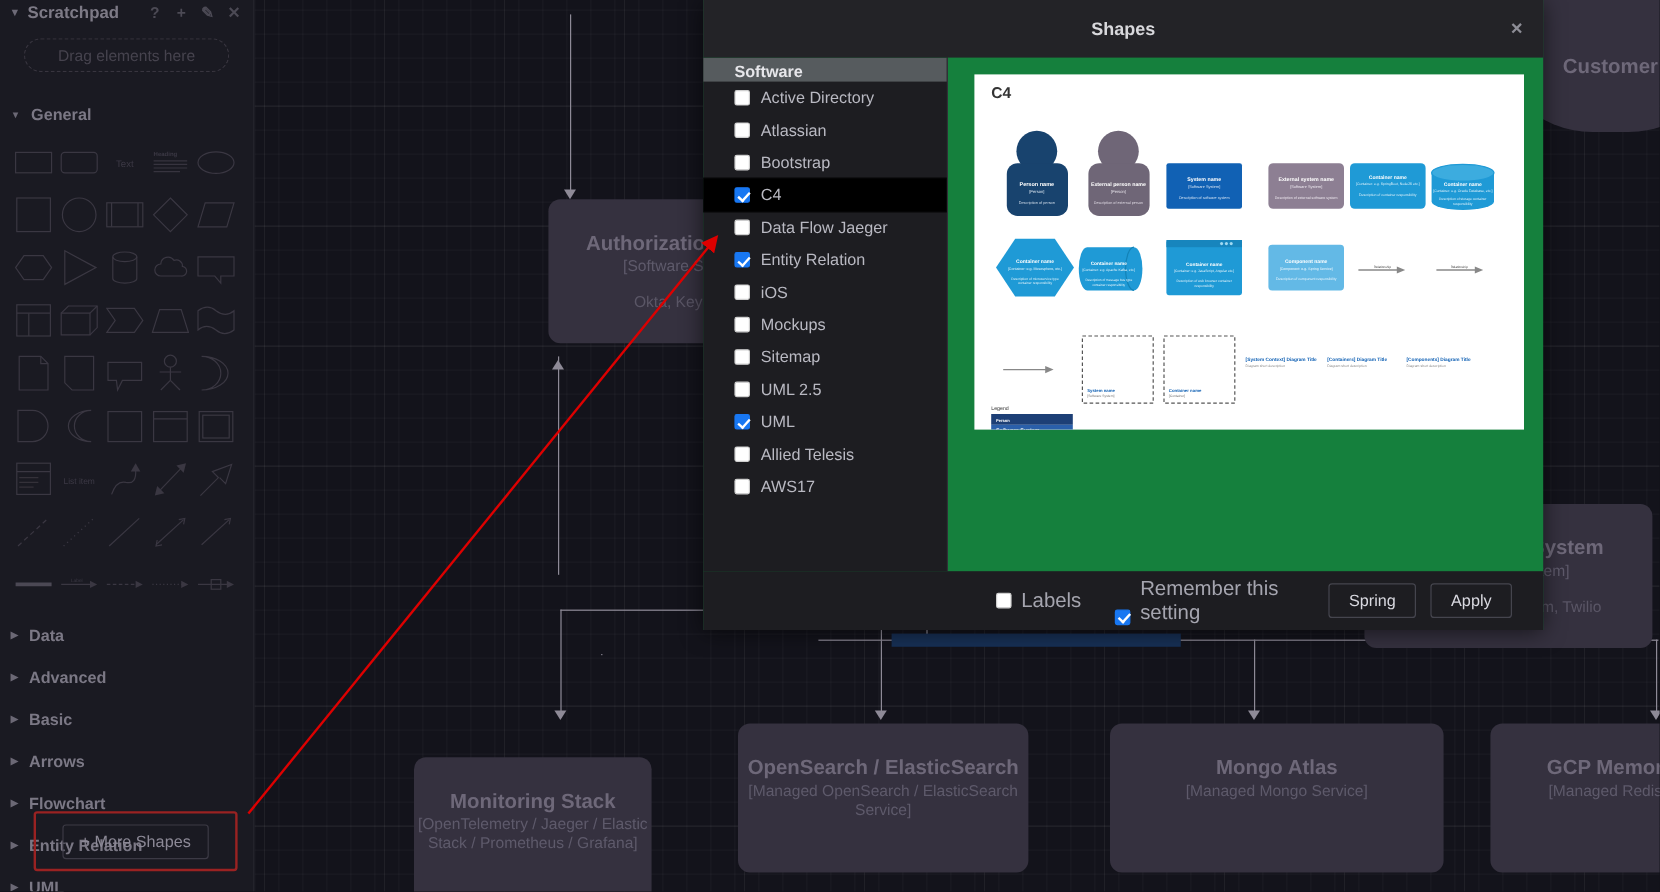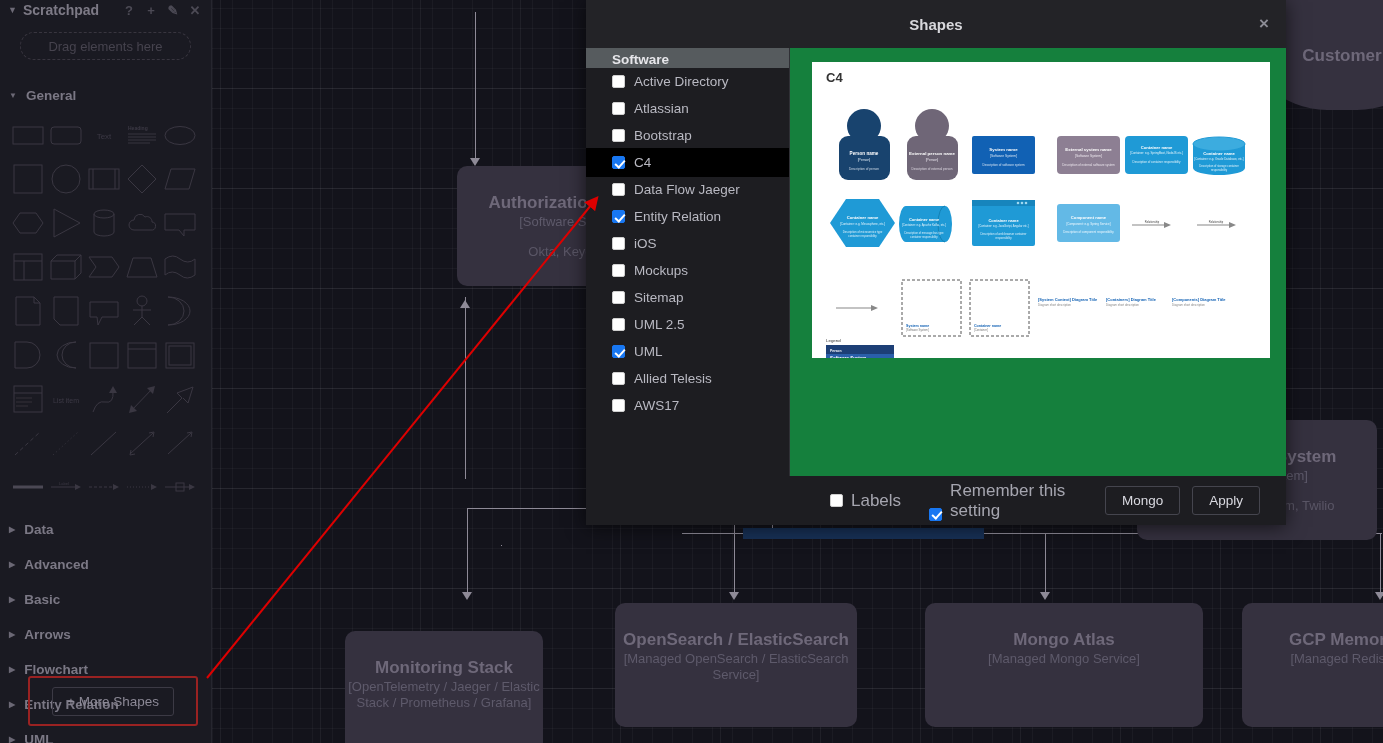--- a/index.html
+++ b/index.html
@@ -771,21 +771,21 @@
     <div class="dlg-foot">
       <div class="foot-chk">
         <span class="cb"></span>
         <span>Labels</span>
       </div>
       <div class="foot-chk">
         <span class="cb on"></span>
         <span>Remember this setting</span>
       </div>
       <div class="btn-area">
-        <button class="dlg-btn">Mongo</button>
+        <button class="dlg-btn">Spring</button>
         <button class="dlg-btn">Apply</button>
       </div>
     </div>
   </div>
 
   <svg class="annot">
     <defs>
       <marker id="redhead" markerWidth="7" markerHeight="7" refX="5" refY="3.5" orient="auto">
         <polygon points="0,0 7,3.5 0,7" fill="#dd0000"></polygon>
       </marker>

